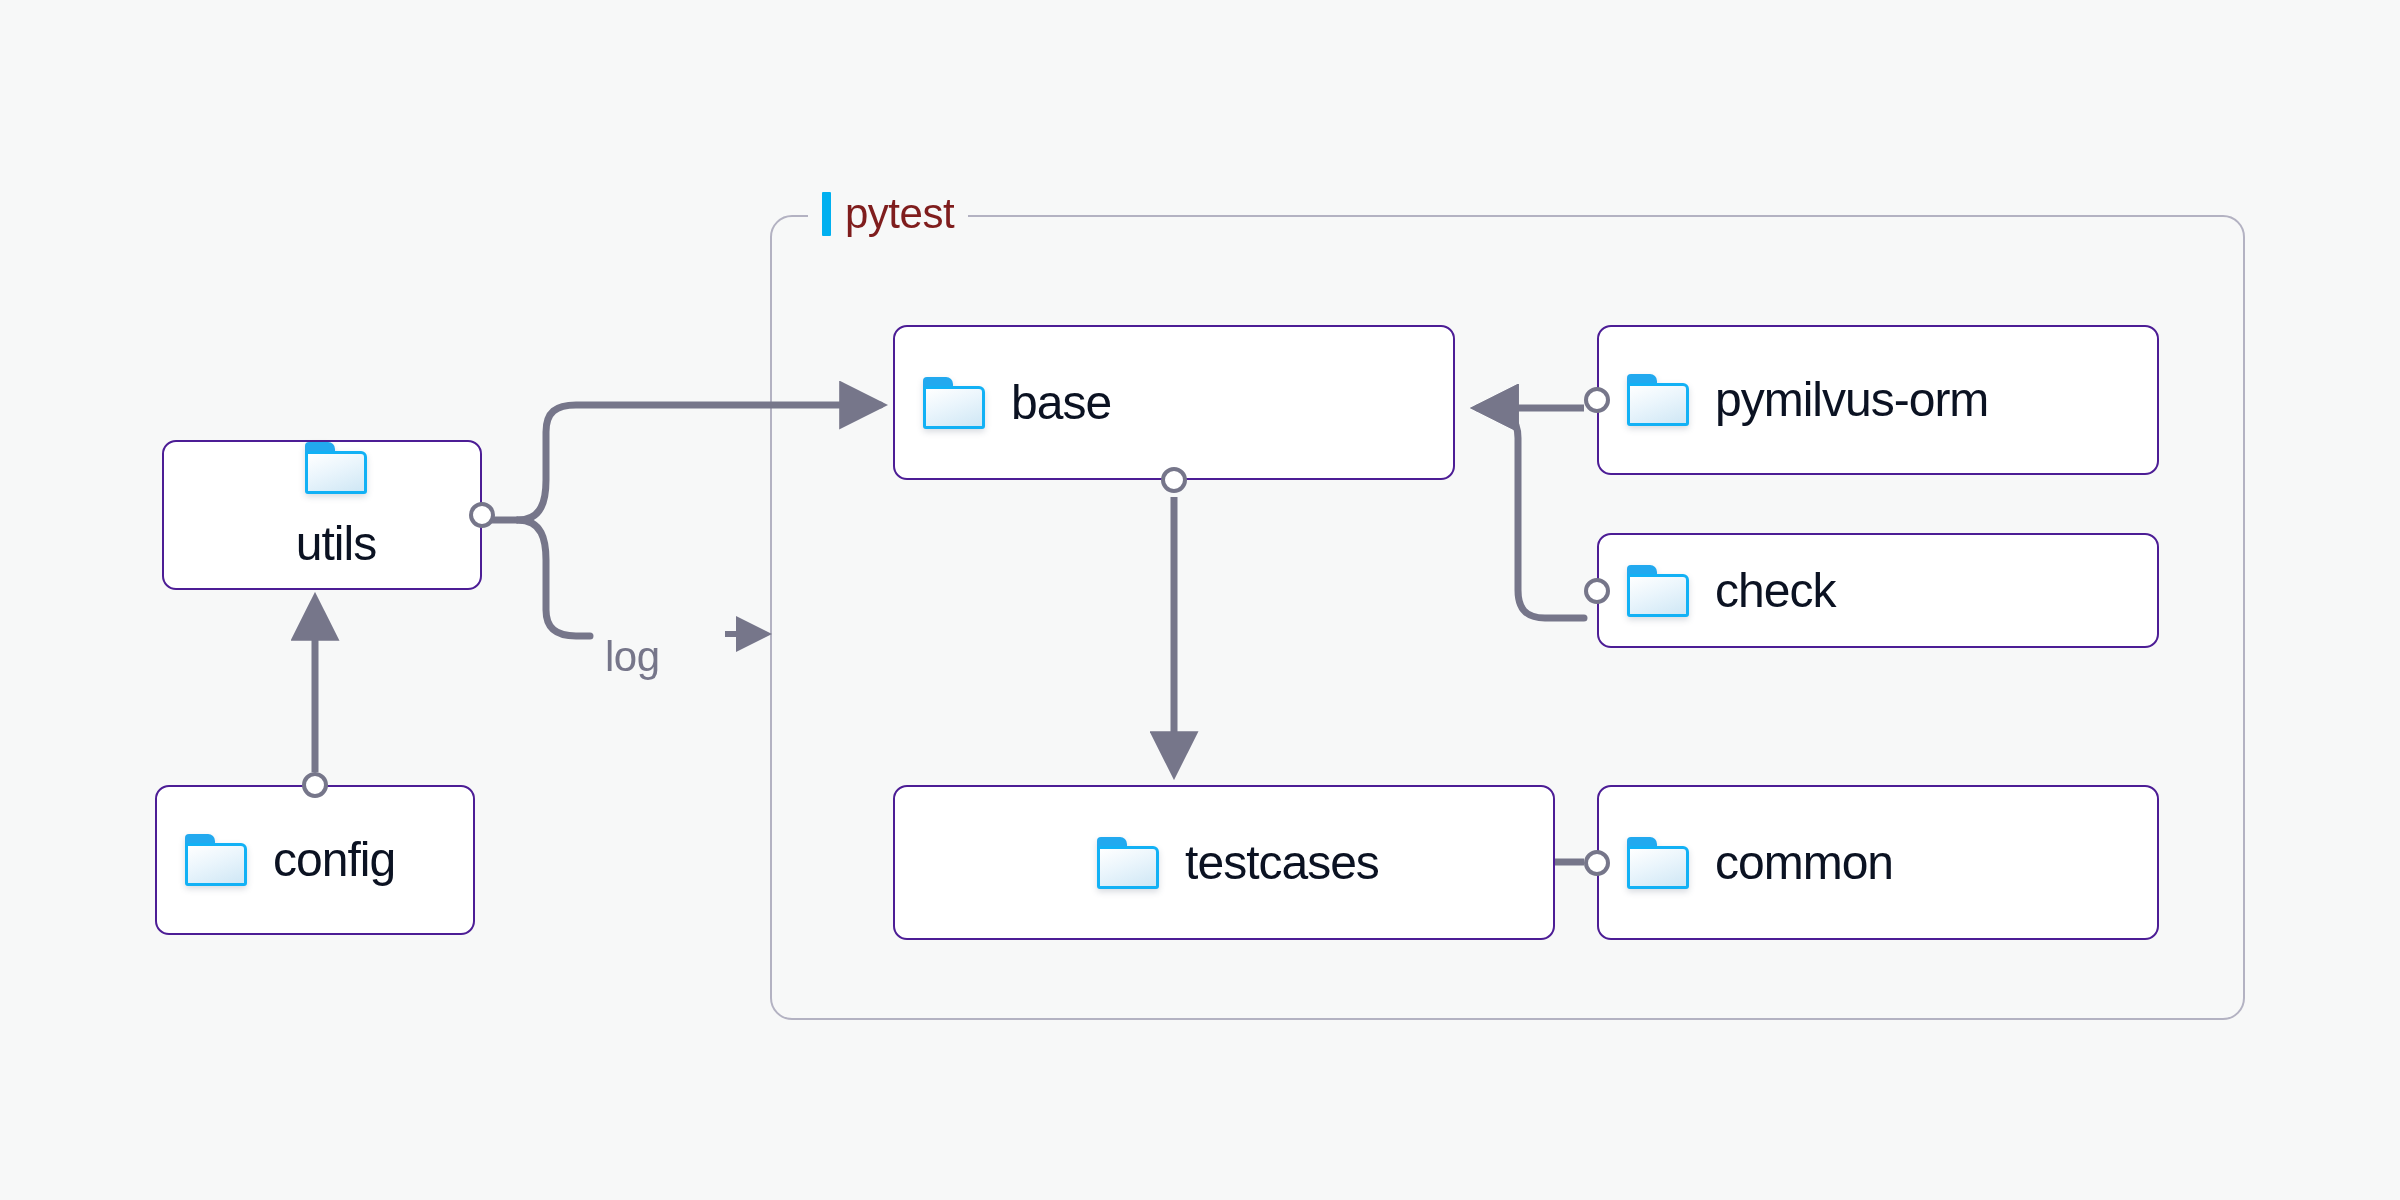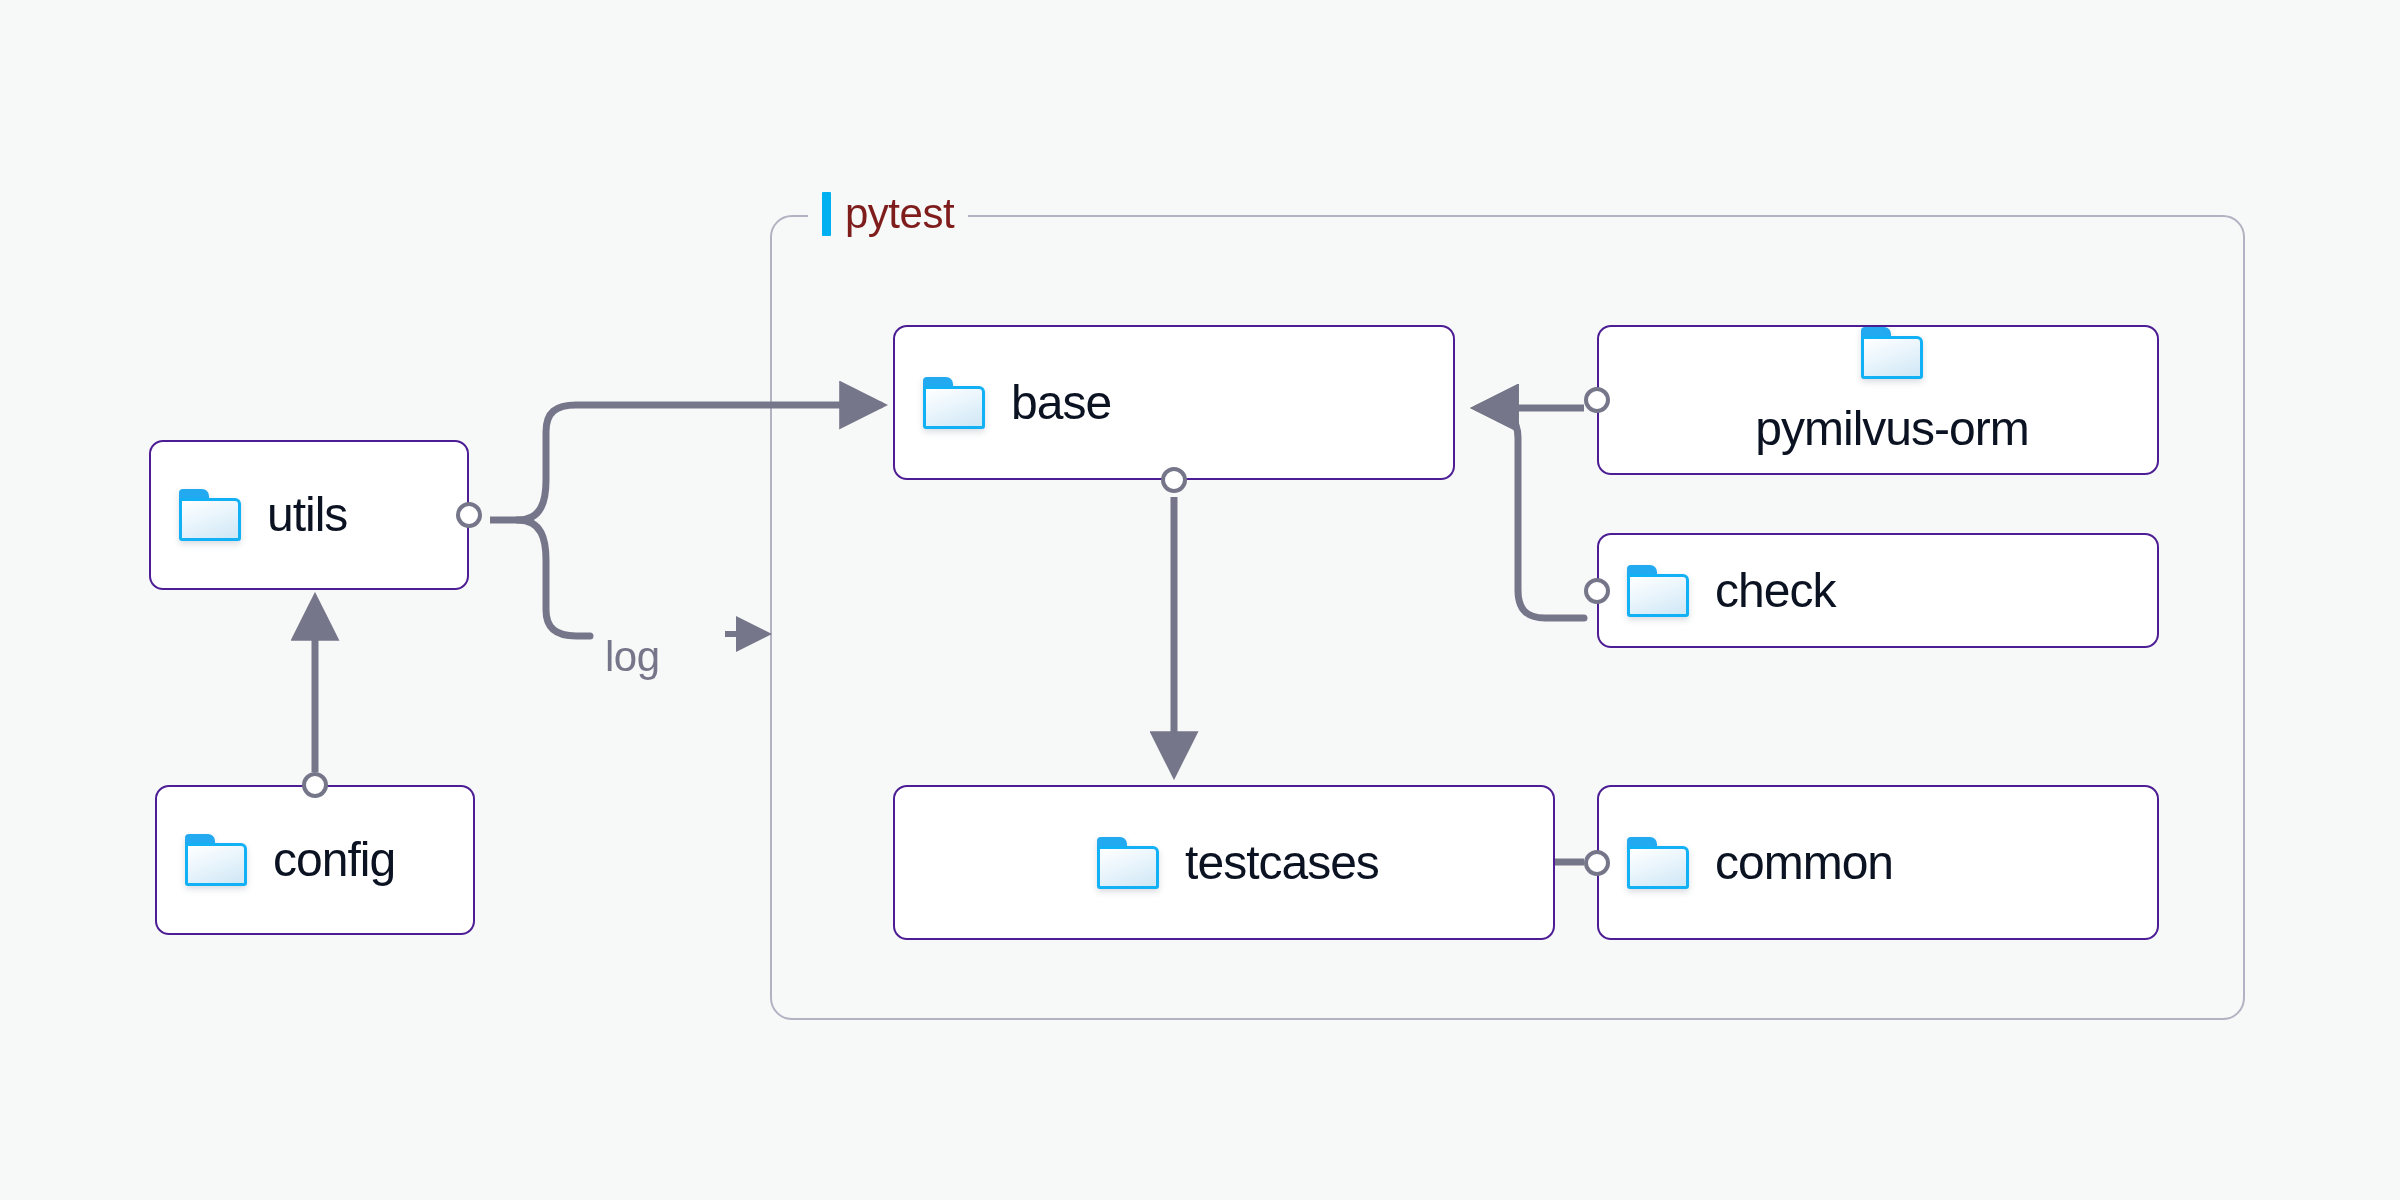--- a/index.html
+++ b/index.html
@@ -168,21 +168,21 @@
       <path d="M 1584 618 L 1545 618 C 1525 618 1518 608 1518 590 L 1518 438 C 1518 420 1508 408 1488 408 L 1478 408" stroke="#76768a" stroke-width="7" fill="none" stroke-linecap="round" marker-end="url(#arrow)"></path>
     </g>
 
     <g>
       <path d="M 1584 862 L 1478 862" stroke="#76768a" stroke-width="7" fill="none" marker-end="url(#arrow)"></path>
     </g>
   </svg>
 
   <div class="edge-label" style="left:605px; top:612px;">log</div>
 
-  <div class="node" style="left:149px; top:440px; width:320px; height:150px;">
+  <div class="node" style="left:162px; top:440px; width:320px; height:150px;flex-direction:column;">
     <span class="folder">
       <span class="tab"></span>
         <span class="body"></span>
     </span>
     <span class="label">utils</span>
     <span class="port" style="right:-15px; top:50%; transform:translateY(-50%);"></span>
   </div>
 
   <div class="node" style="left:155px; top:785px; width:320px; height:150px;">
     <span class="folder">
@@ -203,21 +203,21 @@
   </div>
 
   <div class="node" style="left:893px; top:785px; width:662px; height:155px;justify-content:center;">
     <span class="folder">
       <span class="tab"></span>
         <span class="body"></span>
     </span>
     <span class="label">testcases</span>
   </div>
 
-  <div class="node" style="left:1597px; top:325px; width:562px; height:150px;flex-direction:column;">
+  <div class="node" style="left:1597px; top:325px; width:562px; height:150px;">
     <span class="folder">
       <span class="tab"></span>
         <span class="body"></span>
     </span>
     <span class="label">pymilvus-orm</span>
     <span class="port" style="left:-15px; top:50%; transform:translateY(-50%);"></span>
   </div>
 
   <div class="node" style="left:1597px; top:533px; width:562px; height:115px;">
     <span class="folder">

